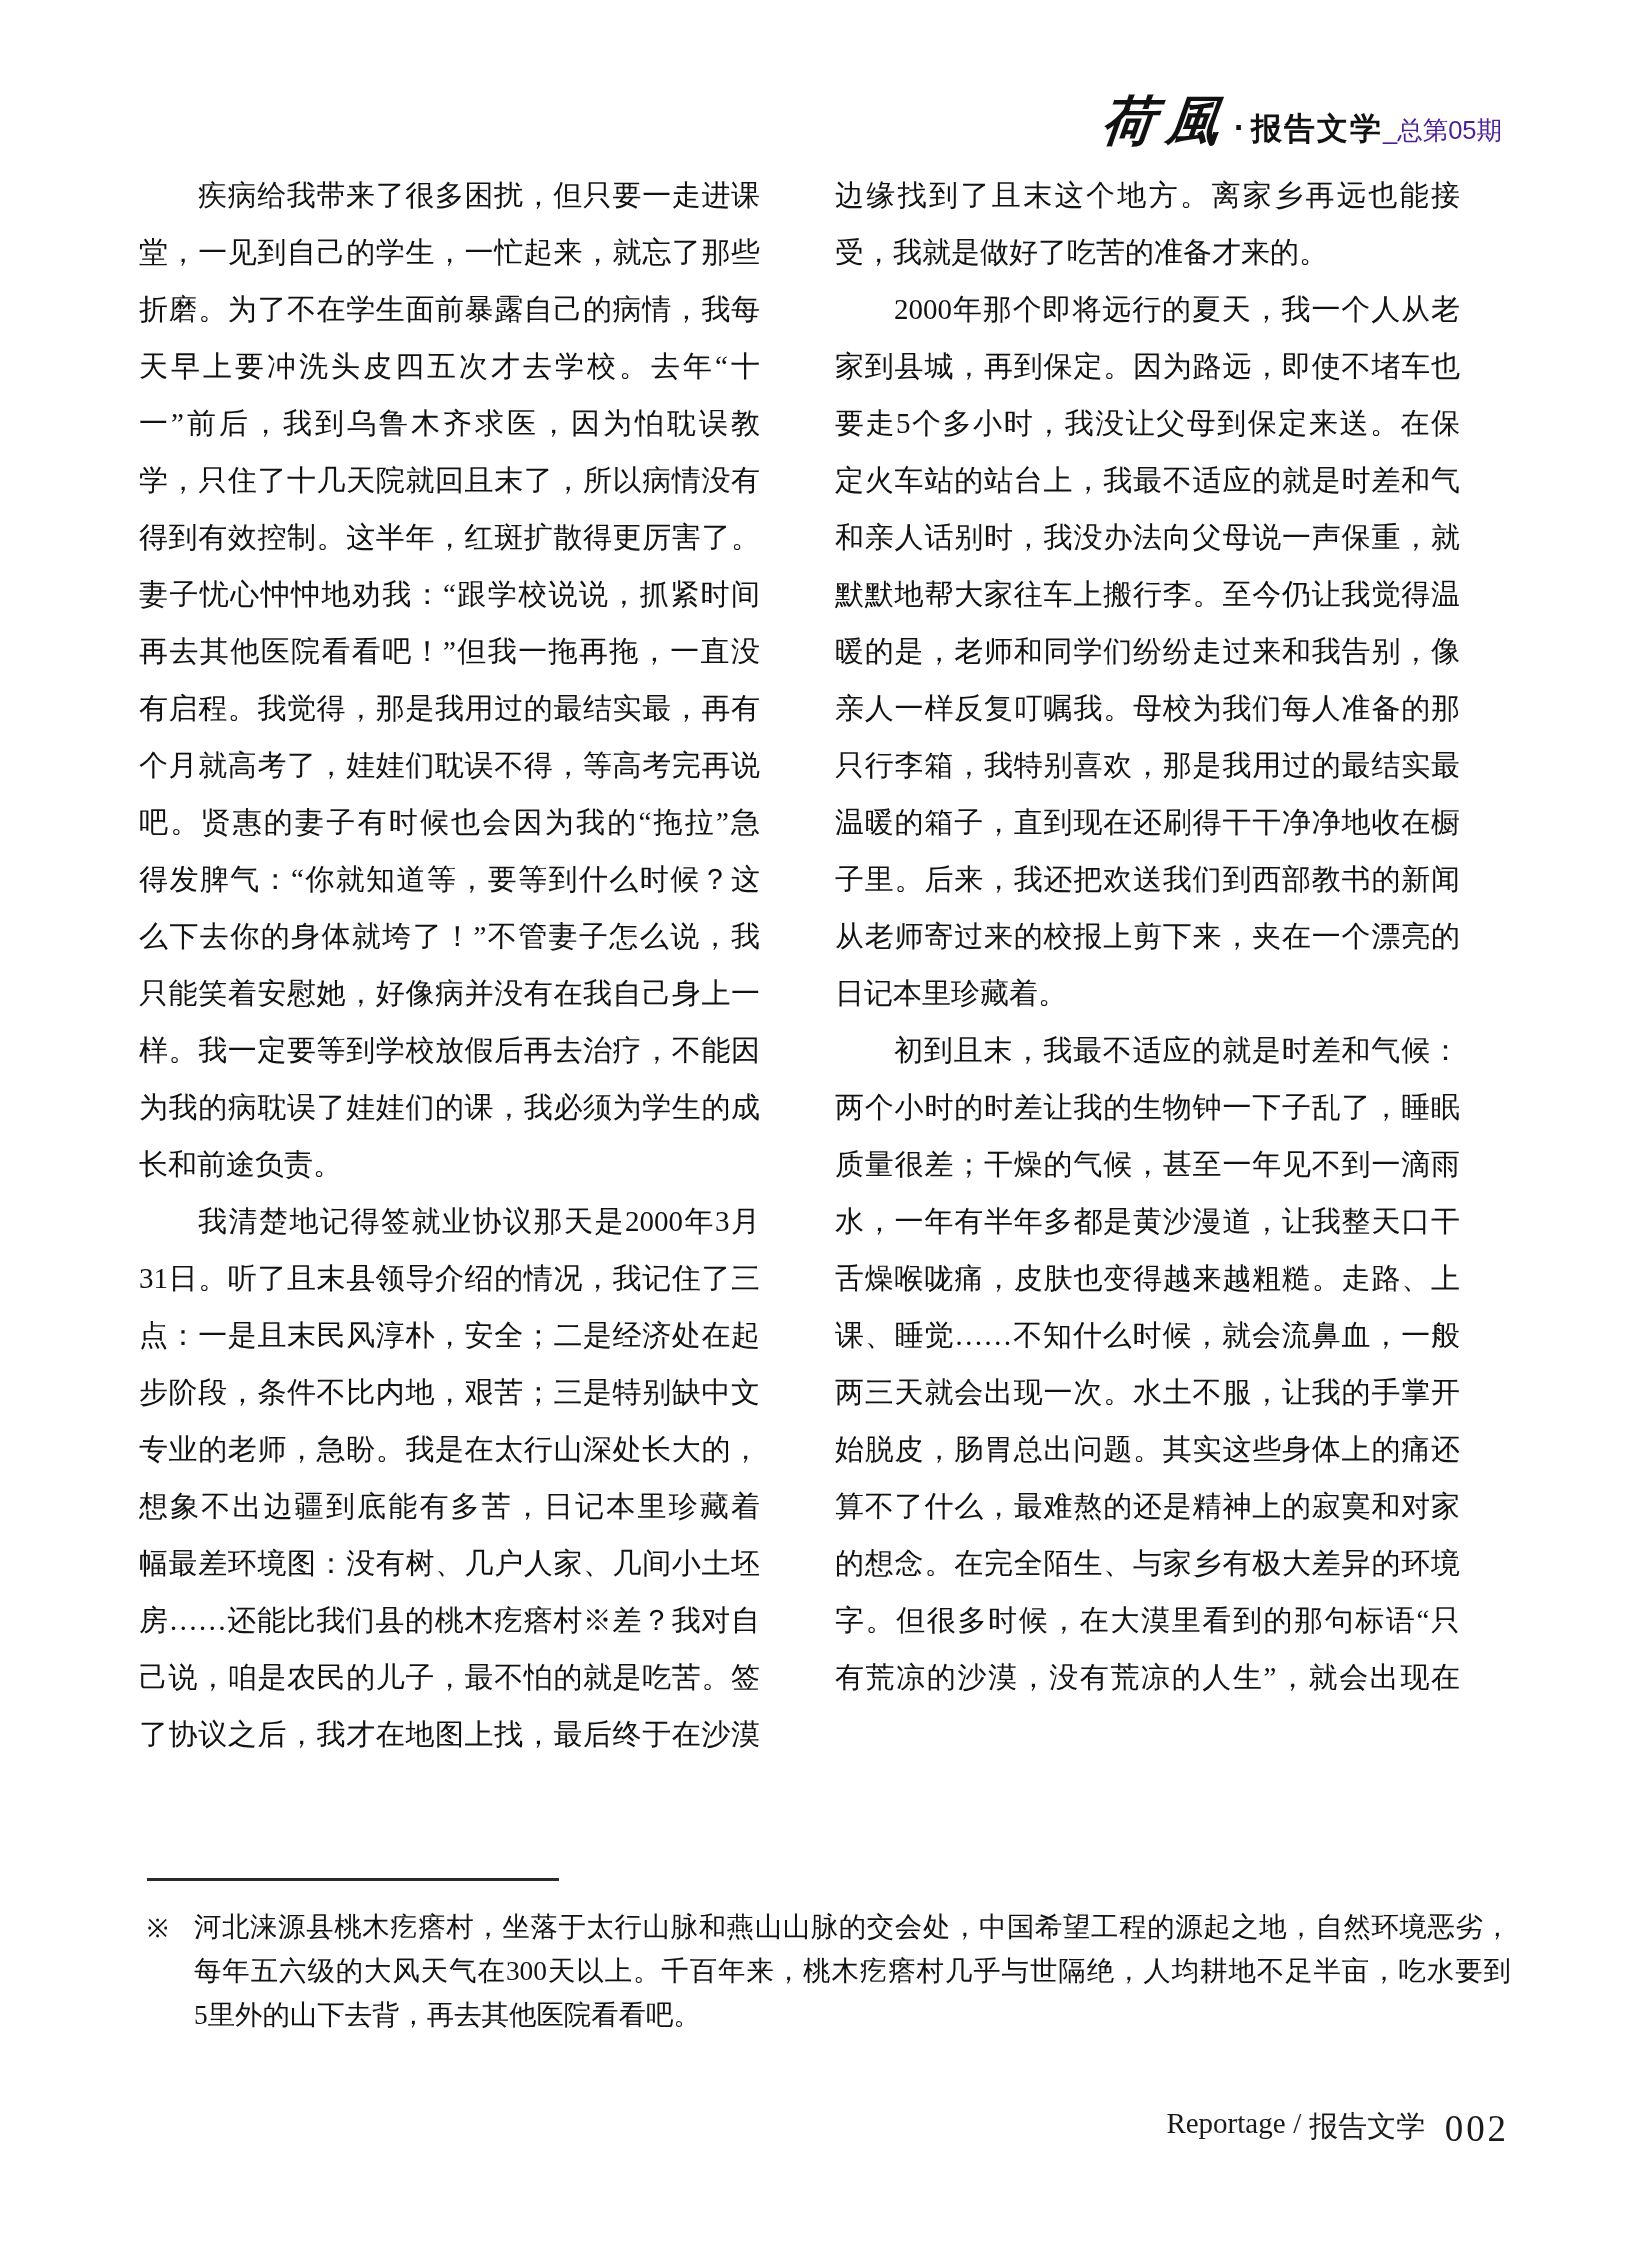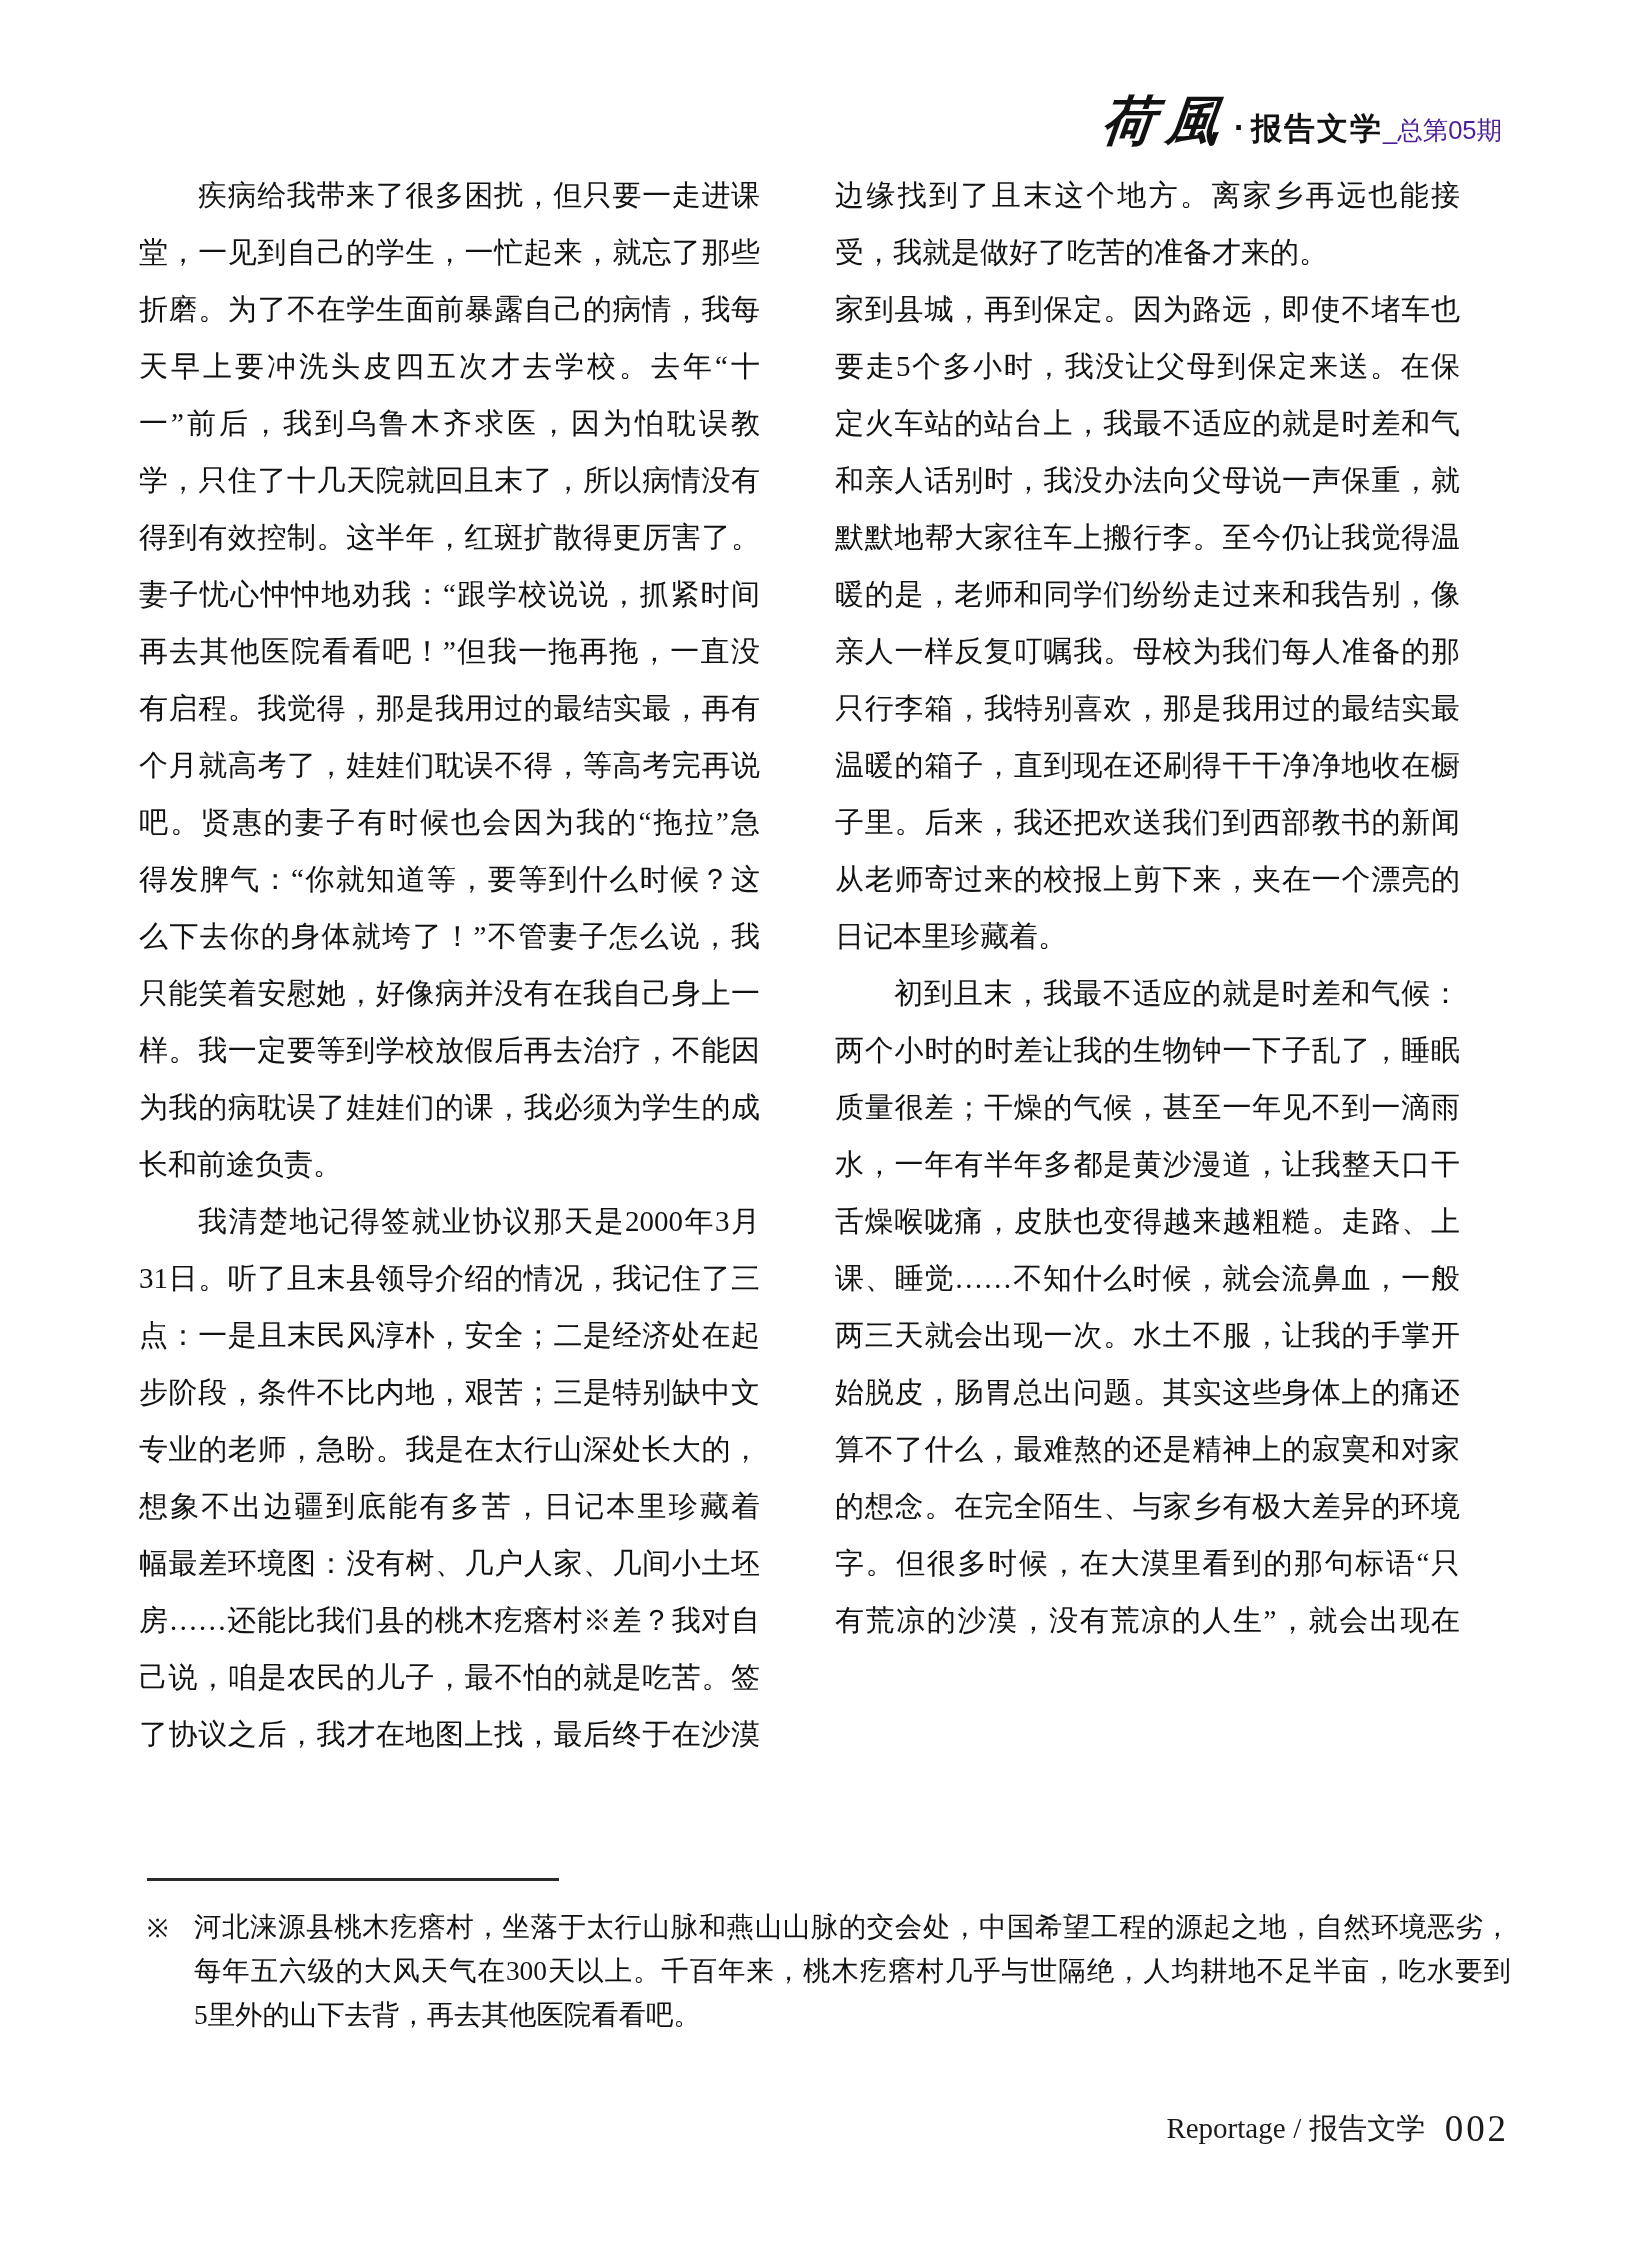--- a/index.html
+++ b/index.html
@@ -65,21 +65,21 @@
     display: flex;
     font-size: 27.4px; line-height: 44px;
   }
   .footnote-marker { flex: 0 0 47px; font-size: 25.5px; padding-top: 2px; }
   .footnote-lines  { flex: 1; }
   .footnote .line  { height: 44px; }
 
   
   .page-footer {
     position: absolute; top: 2107px; right: 137px;
-    display: flex; align-items: center; white-space: nowrap;
+    display: flex; align-items: flex-start; white-space: nowrap;
     font-size: 29px; color: #1a1a1a;
   }
   .footer-slash { margin: 0 7.8px; }
   .footer-page  { font-size: 37px; margin-left: 19.6px; letter-spacing: 2.9px; }
 </style>
 </head>
 <body>
 
 <div class="page-header">
   <span class="logo">荷風</span>
@@ -115,20 +115,21 @@
     <div class="line">想象不出边疆到底能有多苦，日记本里珍藏着</div>
     <div class="line">幅最差环境图：没有树、几户人家、几间小土坯</div>
     <div class="line">房……还能比我们县的桃木疙瘩村※差？我对自</div>
     <div class="line">己说，咱是农民的儿子，最不怕的就是吃苦。签</div>
     <div class="line">了协议之后，我才在地图上找，最后终于在沙漠</div>
   </div>
 
 <div class="column col-right">
     <div class="line">边缘找到了且末这个地方。离家乡再远也能接</div>
     <div class="line para-end">受，我就是做好了吃苦的准备才来的。</div>
+    <div class="line indent">2000年那个即将远行的夏天，我一个人从老</div>
     <div class="line">家到县城，再到保定。因为路远，即使不堵车也</div>
     <div class="line">要走5个多小时，我没让父母到保定来送。在保</div>
     <div class="line">定火车站的站台上，我最不适应的就是时差和气候</div>
     <div class="line">和亲人话别时，我没办法向父母说一声保重，就</div>
     <div class="line">默默地帮大家往车上搬行李。至今仍让我觉得温</div>
     <div class="line">暖的是，老师和同学们纷纷走过来和我告别，像</div>
     <div class="line">亲人一样反复叮嘱我。母校为我们每人准备的那</div>
     <div class="line">只行李箱，我特别喜欢，那是我用过的最结实最</div>
     <div class="line">温暖的箱子，直到现在还刷得干干净净地收在橱</div>
     <div class="line">子里。后来，我还把欢送我们到西部教书的新闻</div>

